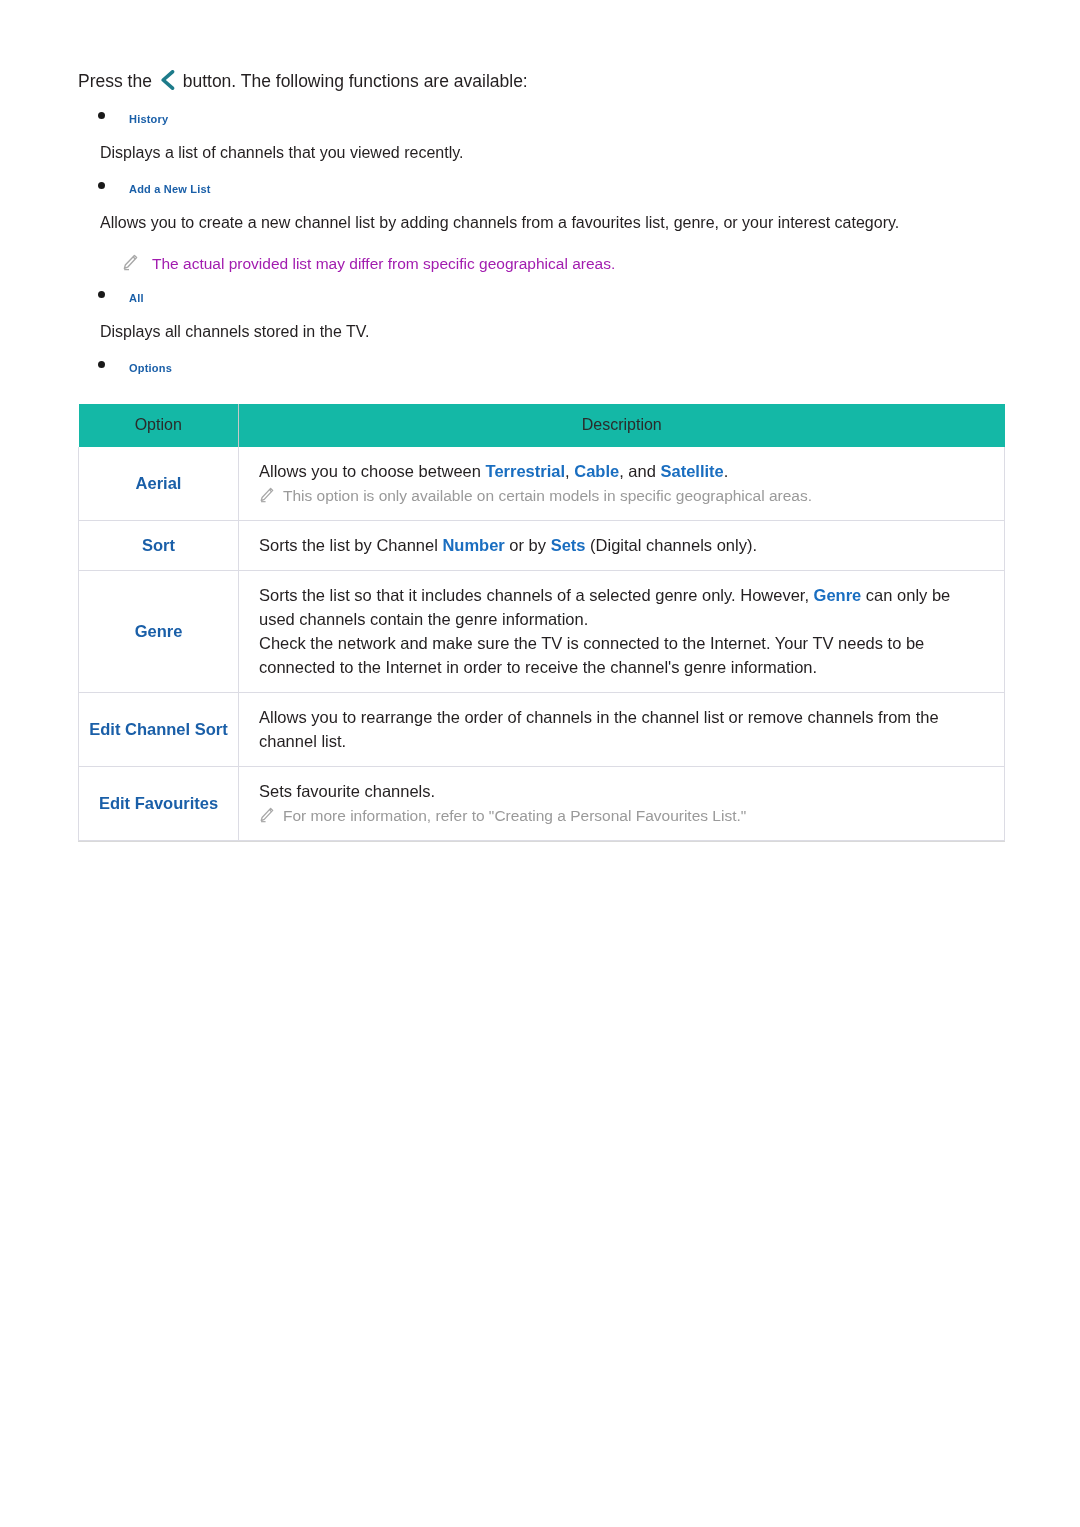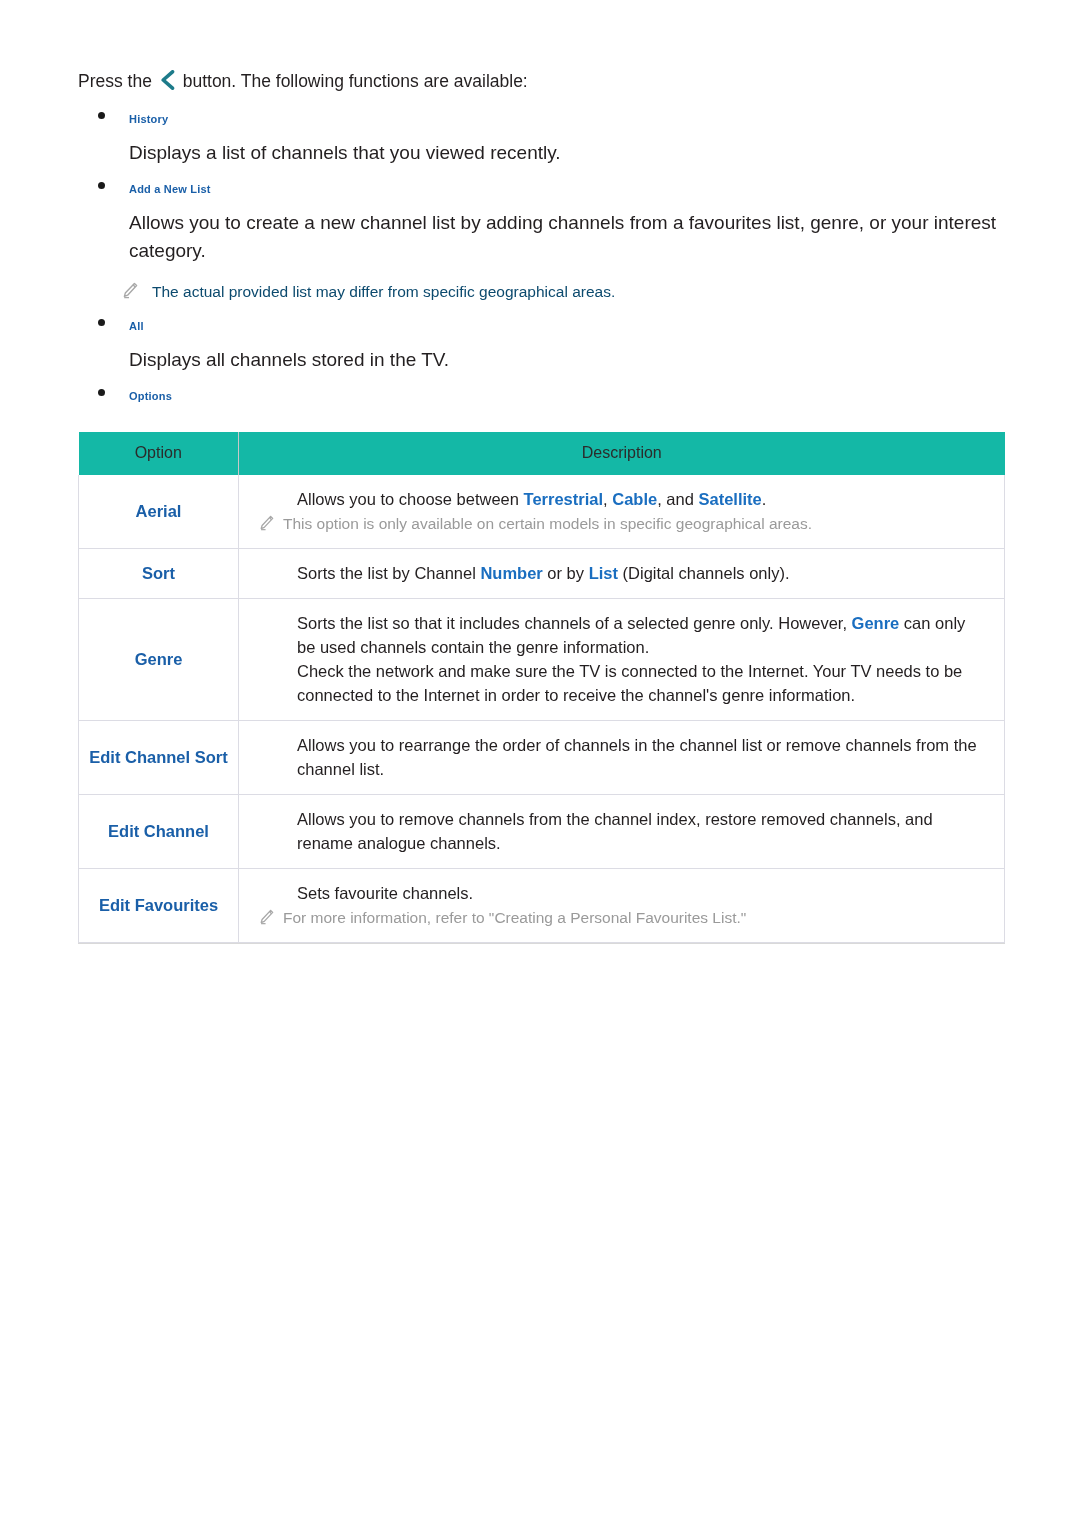--- a/index.html
+++ b/index.html
@@ -55,33 +55,33 @@
     top: -4px;
   }
   .bullet-label {
     color: #1a5fa8;
     font-weight: bold;
     font-size: 11px;
     letter-spacing: 0.2px;
   }
 
   .body-text {
-    font-size: 19px;
+    font-size: 16px;
     line-height: 28px;
     color: #231f20;
-    margin: 14px 0 0 51px;
+    margin: 14px 0 0 22px;
     max-width: 890px;
   }
 
   
   .note {
     display: flex;
     align-items: flex-start;
     margin: 16px 0 0 44px;
-    color: #0c4a6e;
+    color: #a21caf;
     font-size: 15.5px;
     line-height: 22px;
   }
   .note .pencil {
     flex: 0 0 auto;
     margin-right: 14px;
     position: relative;
     top: 1px;
   }
 
@@ -140,21 +140,21 @@
     font-size: 15.5px;
     line-height: 22px;
     margin-top: 2px;
   }
   .cell-note .pencil {
     flex: 0 0 auto;
     margin-right: 9px;
     position: relative;
     top: 2px;
   }
-  .desc-line { display: block; margin-left: 38px; }
+  .desc-line { display: block; }
 </style>
 </head>
 <body>
 
 <div class="page">
 
   <p class="intro">
     <span>Press the</span>
     <span class="chev">
       <svg width="15" height="20" viewBox="0 0 15 20" aria-hidden="true">
@@ -219,40 +219,34 @@
                   <path d="M11.1 2.8 L13.2 4.9" fill="none" stroke="#a8a8a8" stroke-width="1.4"></path>
                   <path d="M2.2 15.6 L7.0 15.6" fill="none" stroke="#a8a8a8" stroke-width="1.3"></path>
                 </svg></span>
               <span>This option is only available on certain models in specific geographical areas.</span>
             </span>
           </td>
         </tr>
         <tr>
           <td class="opt-name">Sort</td>
           <td class="opt-desc">
-            <span class="desc-line">Sorts the list by Channel <span class="kw">Number</span> or by <span class="kw">List</span> (Digital channels only).</span>
+            <span class="desc-line">Sorts the list by Channel <span class="kw">Number</span> or by <span class="kw">Sets</span> (Digital channels only).</span>
           </td>
         </tr>
         <tr>
           <td class="opt-name">Genre</td>
           <td class="opt-desc">
             <span class="desc-line">Sorts the list so that it includes channels of a selected genre only. However, <span class="kw">Genre</span> can only be used channels contain the genre information.</span>
             <span class="desc-line">Check the network and make sure the TV is connected to the Internet. Your TV needs to be connected to the Internet in order to receive the channel's genre information.</span>
           </td>
         </tr>
         <tr>
           <td class="opt-name">Edit Channel Sort</td>
           <td class="opt-desc">
             <span class="desc-line">Allows you to rearrange the order of channels in the channel list or remove channels from the channel list.</span>
-          </td>
-        </tr>
-        <tr>
-          <td class="opt-name">Edit Channel</td>
-          <td class="opt-desc">
-            <span class="desc-line">Allows you to remove channels from the channel index, restore removed channels, and rename analogue channels.</span>
           </td>
         </tr>
         <tr>
           <td class="opt-name">Edit Favourites</td>
           <td class="opt-desc">
             <span class="desc-line">Sets favourite channels.</span>
             <span class="cell-note">
               <span class="pencil"><svg width="15" height="16" viewBox="0 0 16 17" aria-hidden="true">
                   <path d="M12.4 1.4 L14.6 3.6 L5.6 13.2 L2.4 14.4 L3.3 11.1 Z" fill="none" stroke="#a8a8a8" stroke-width="1.4" stroke-linejoin="round"></path>
                   <path d="M11.1 2.8 L13.2 4.9" fill="none" stroke="#a8a8a8" stroke-width="1.4"></path>

